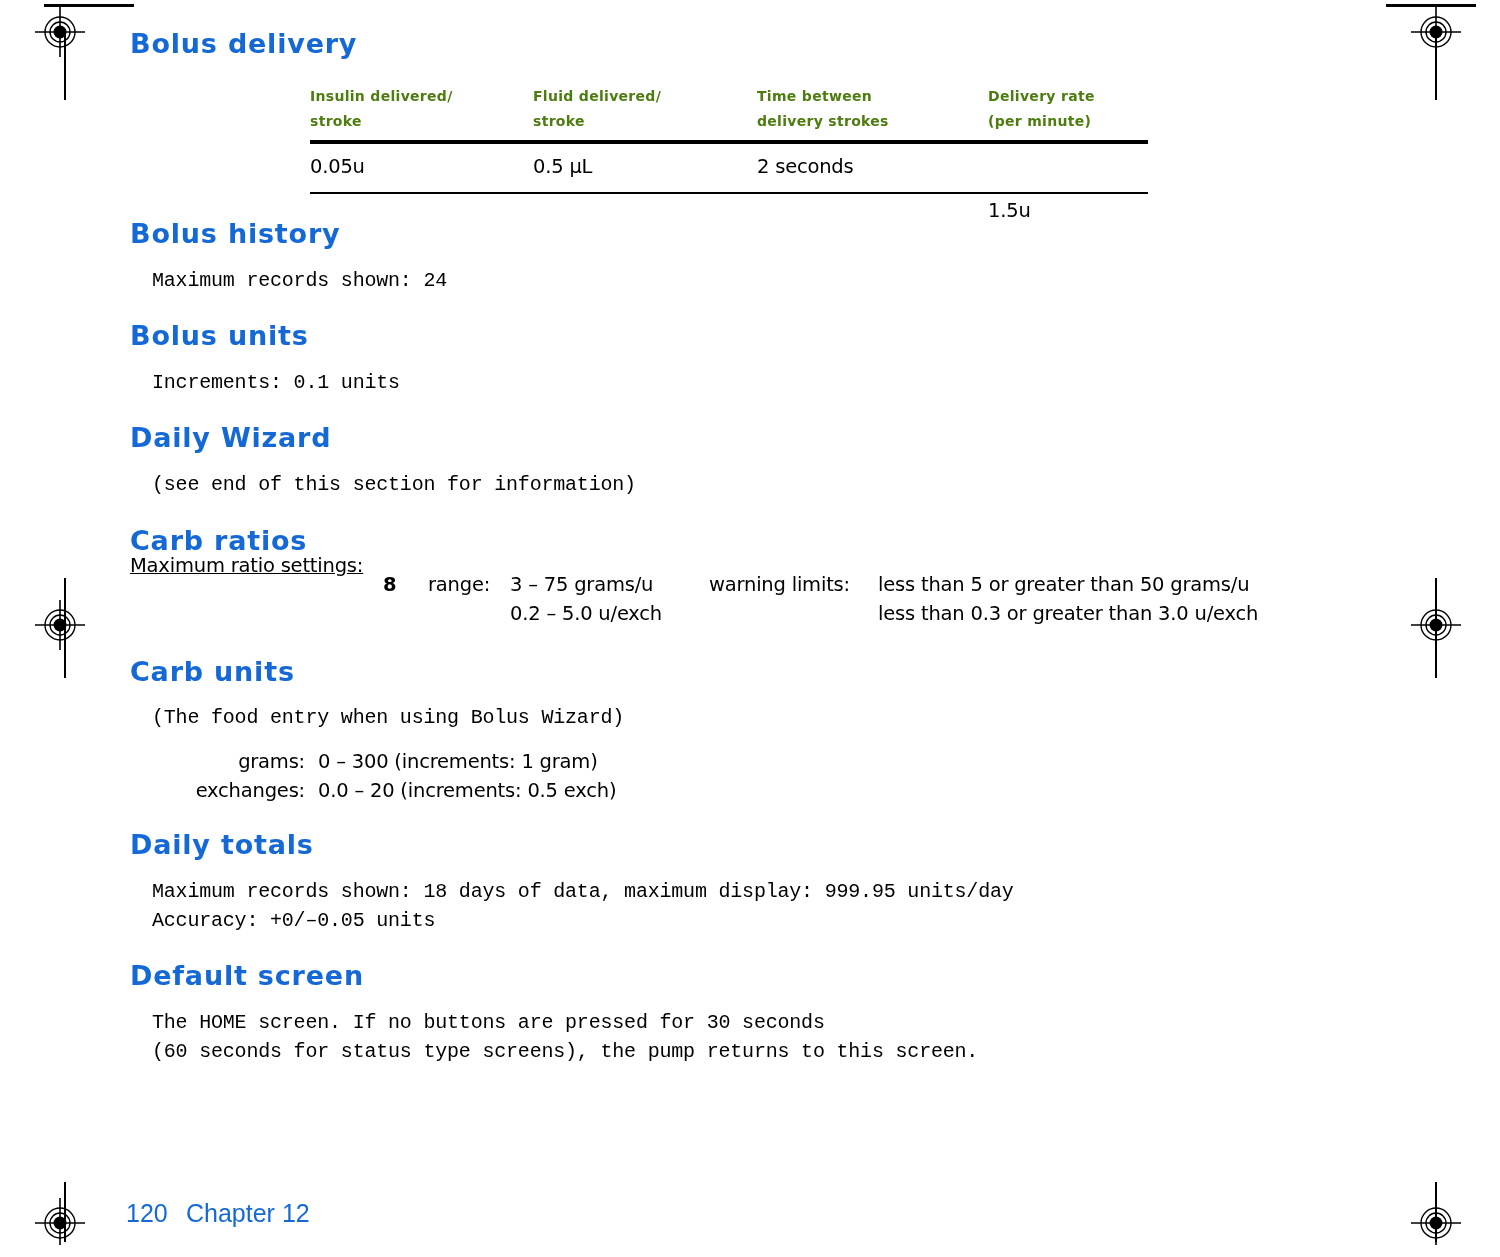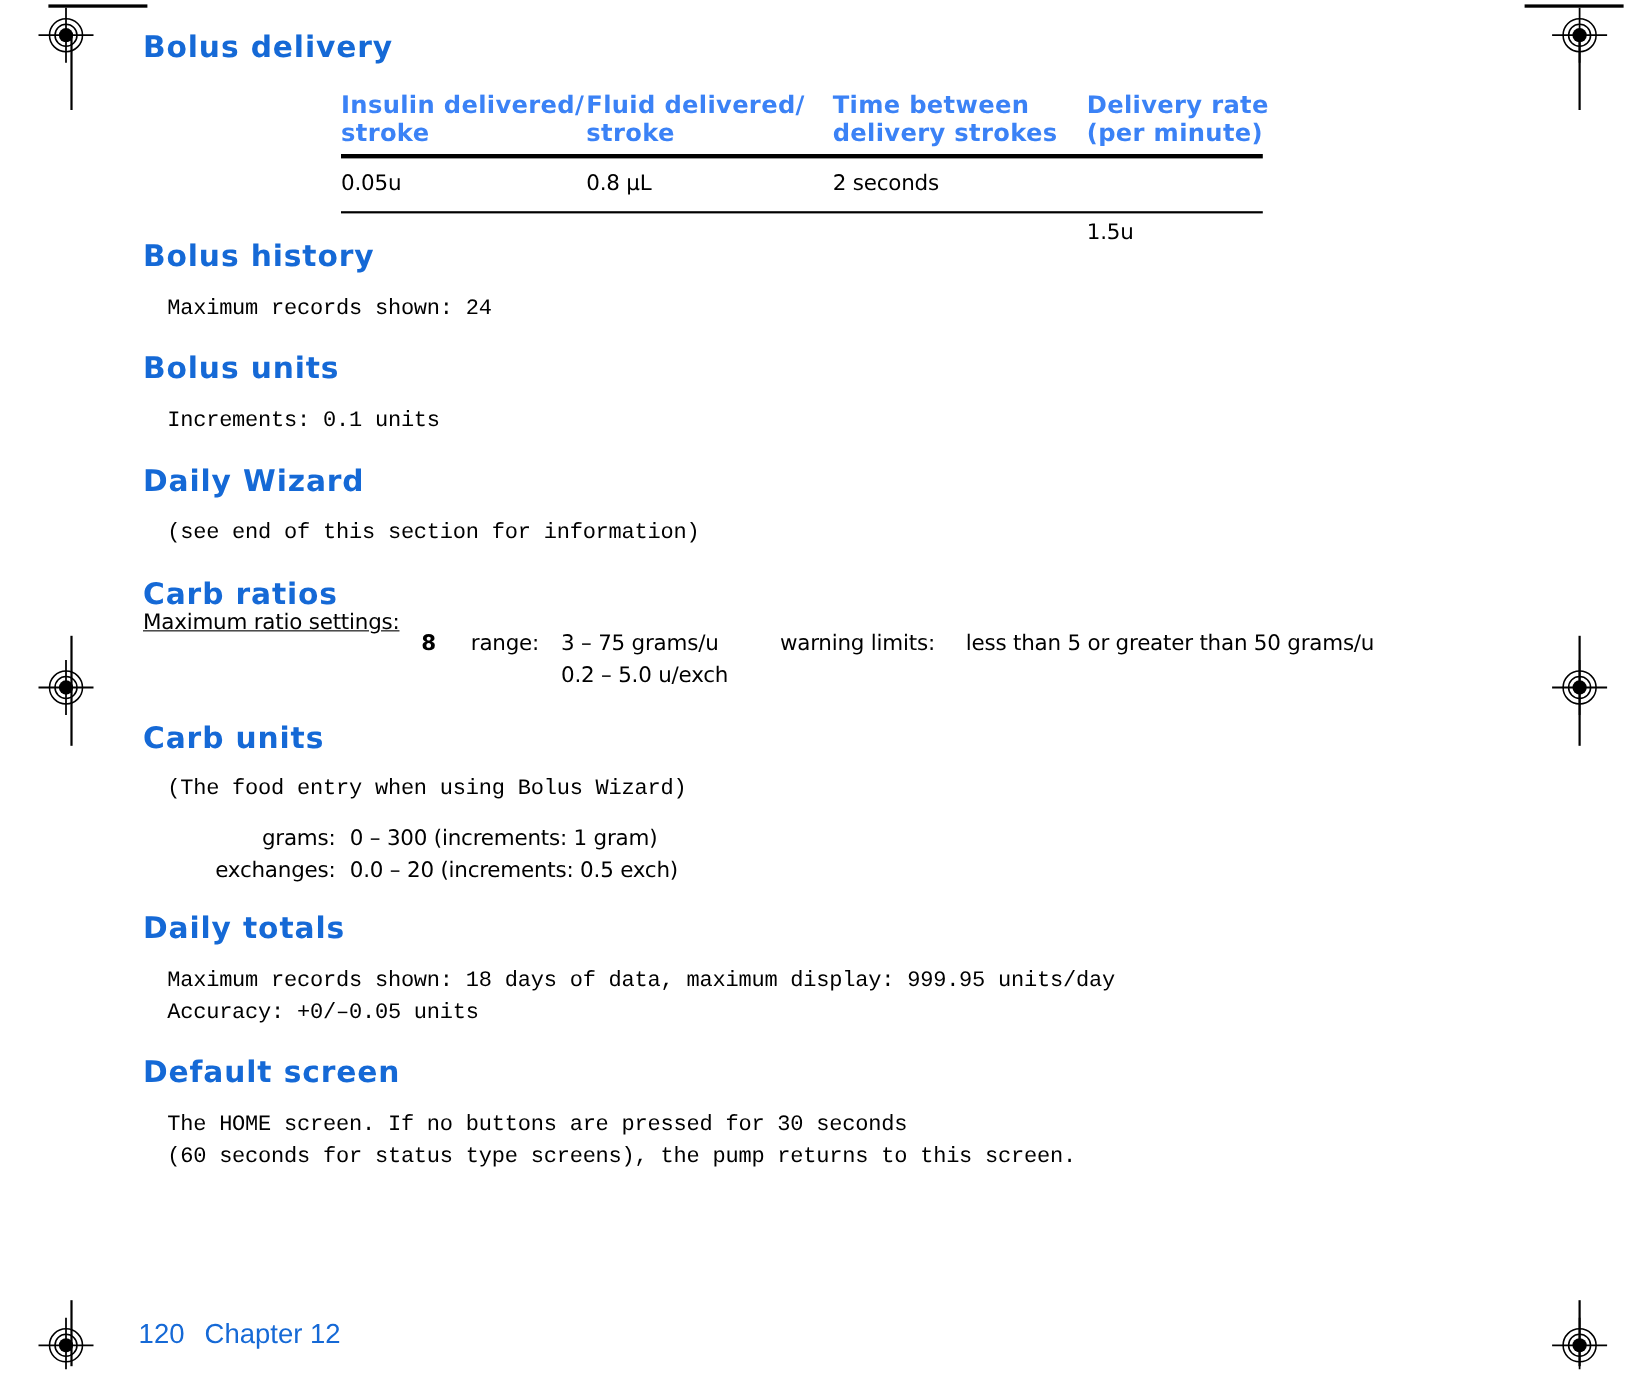--- a/index.html
+++ b/index.html
@@ -43,24 +43,24 @@
   .body-text {
     position: absolute;
     color: #000000;
     font-family: Liberation Mono, monospace;
     font-size: 20px;
     white-space: nowrap;
     letter-spacing: -0.2px;
   }
   .tbl-head {
     position: absolute;
-    color: #3b82f6;
+    color: #4d7c0f;
     font-family: "DejaVu Sans", sans-serif;
     font-weight: bold;
-    font-size: 22px;
+    font-size: 14px;
     letter-spacing: 0.3px;
     line-height: 25px;
     white-space: pre-line;
   }
   .tbl-cell {
     position: absolute;
     color: #000000;
     font-family: "DejaVu Sans", sans-serif;
     font-size: 19.5px;
     white-space: nowrap;
@@ -165,21 +165,21 @@
   <div class="tbl-head" style="left:533px; top:84px;">Fluid delivered/
 stroke</div>
   <div class="tbl-head" style="left:757px; top:84px;">Time between
 delivery strokes</div>
   <div class="tbl-head" style="left:988px; top:84px;">Delivery rate
 (per minute)</div>
 
   <div class="rule" style="left:310px; top:140px; width:838px; height:4px;"></div>
 
   <div class="tbl-cell" style="left:310px; top:155px;">0.05u</div>
-  <div class="tbl-cell" style="left:533px; top:155px;">0.8 µL</div>
+  <div class="tbl-cell" style="left:533px; top:155px;">0.5 µL</div>
   <div class="tbl-cell" style="left:757px; top:155px;">2 seconds</div>
   <div class="tbl-cell" style="left:988px; top:155px;margin-top:44px;">1.5u</div>
 
   <div class="rule" style="left:310px; top:192px; width:838px; height:2px;"></div>
 
   <div class="heading" style="left:130px; top:218px;">Bolus history</div>
   <div class="body-text" style="left:152px; top:269px;">Maximum records shown: 24</div>
 
   <div class="heading" style="left:130px; top:320px;">Bolus units</div>
   <div class="body-text" style="left:152px; top:371px;">Increments: 0.1 units</div>
@@ -191,20 +191,21 @@
 
   <div class="col-label" style="left:130px; top:554px;text-decoration:underline;">Maximum ratio settings:</div>
   <div class="col-label bold-inline" style="left:383px; top:573px;">8</div>
 
   <div class="col-label" style="left:428px; top:573px;">range:</div>
   <div class="col-label" style="left:510px; top:573px;">3 – 75 grams/u</div>
   <div class="col-label" style="left:510px; top:602px;">0.2 – 5.0 u/exch</div>
 
   <div class="col-label" style="left:709px; top:573px;">warning limits:</div>
   <div class="col-label" style="left:878px; top:573px;">less than 5 or greater than 50 grams/u</div>
+  <div class="col-label" style="left:878px; top:602px;">less than 0.3 or greater than 3.0 u/exch</div>
 
   <div class="heading" style="left:130px; top:656px;">Carb units</div>
   <div class="body-text" style="left:152px; top:706px;">(The food entry when using Bolus Wizard)</div>
 
   <div class="col-label ralign" style="left:180px; top:750px; width:125px;">grams:</div>
   <div class="col-label" style="left:318px; top:750px;">0 – 300 (increments:  1 gram)</div>
 
   <div class="col-label ralign" style="left:180px; top:779px; width:125px;">exchanges:</div>
   <div class="col-label" style="left:318px; top:779px;">0.0 – 20 (increments:  0.5 exch)</div>
 

